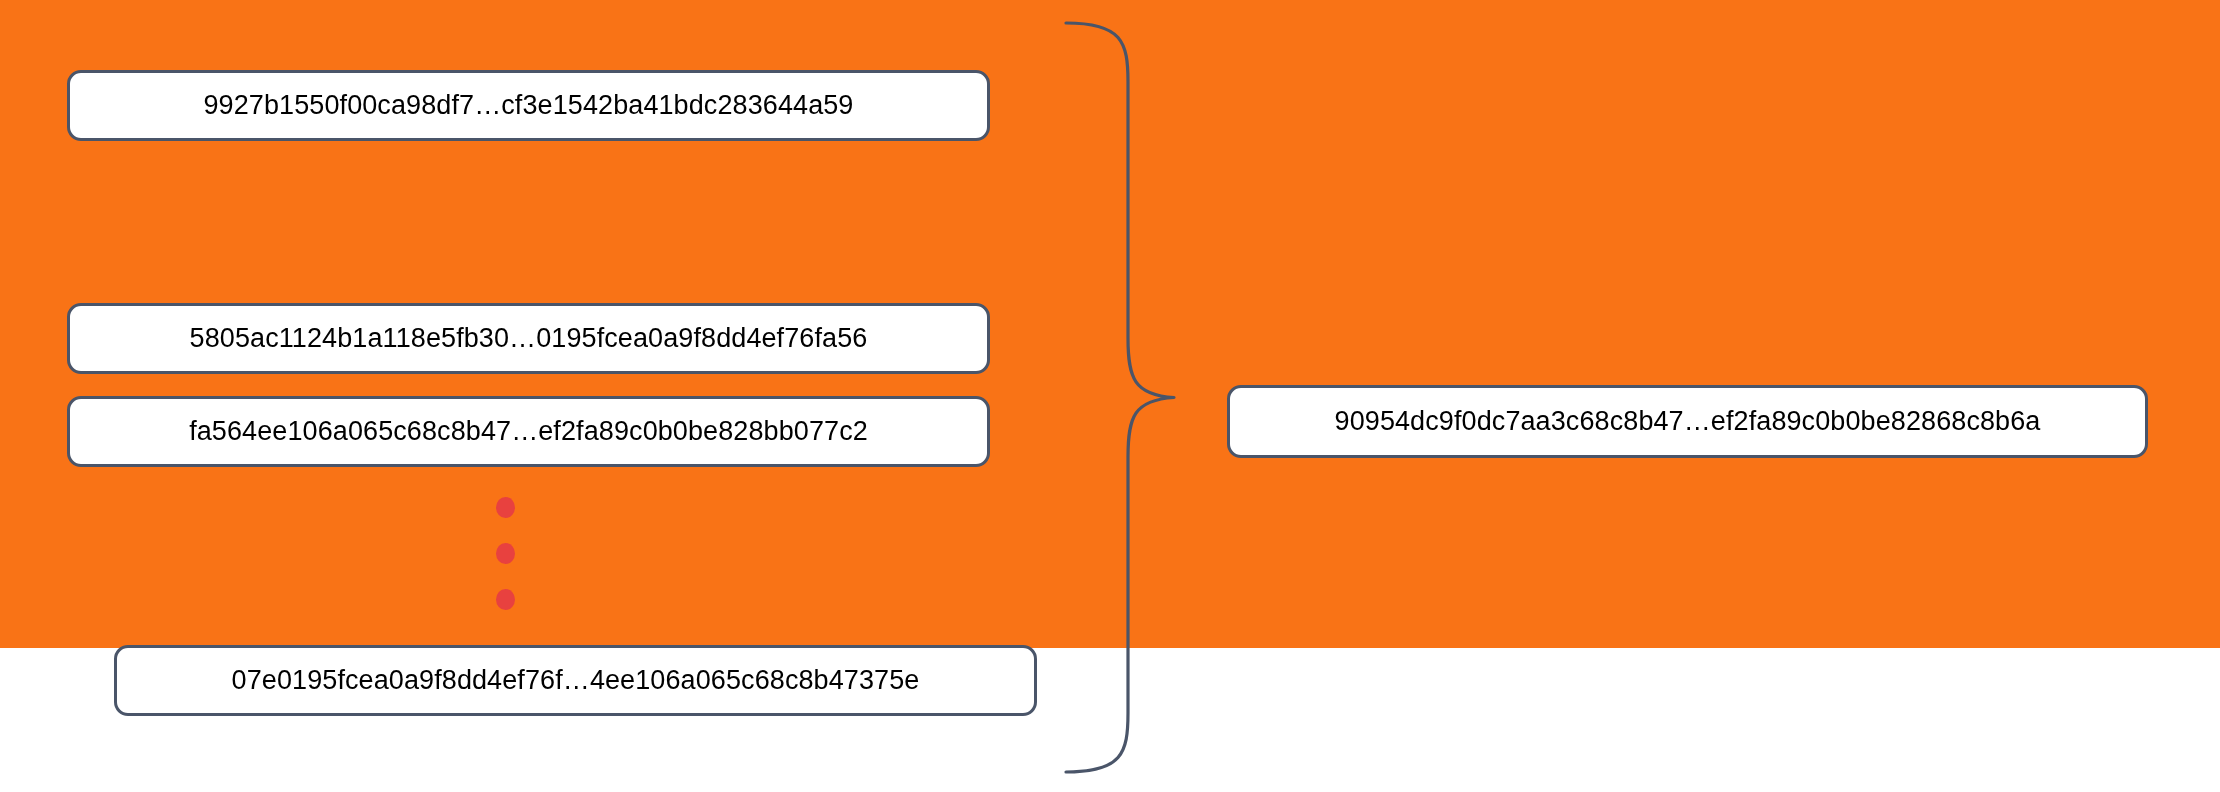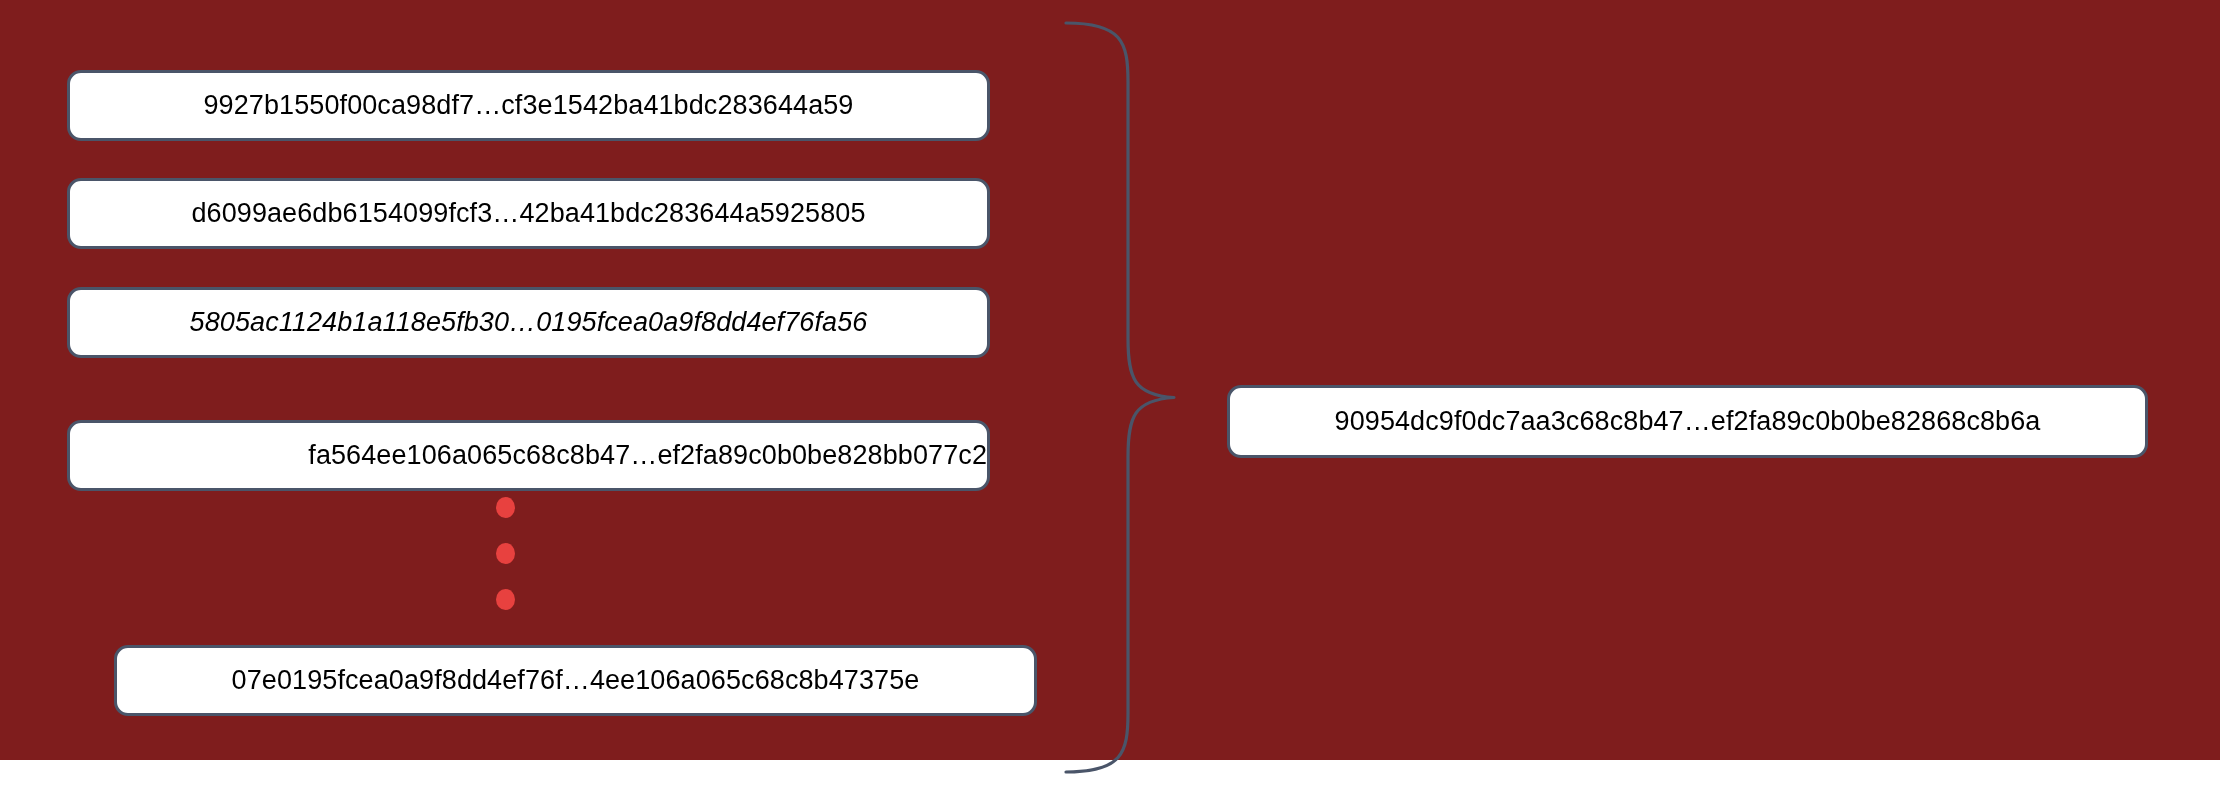--- a/index.html
+++ b/index.html
@@ -10,22 +10,22 @@
   body {
     width: 2220px;
     height: 792px;
     background: #ffffff;
     font-family: "Liberation Sans", sans-serif;
     overflow: hidden;
   }
   #canvas {
     position: relative;
     width: 2220px;
-    height: 760px;
-    background: #7f1d1d;
+    height: 648px;
+    background: #f97316;
   }
 
   
   .hash-box {
     position: absolute;
     box-sizing: border-box;
     border: 3px solid #4a5569;
     border-radius: 14px;
     background: #ffffff;
     display: flex;
@@ -38,22 +38,22 @@
 
   .left-box {
     left: 67px;
     width: 923px;
     height: 71px;
     font-size: 27px;
   }
 
   .left-box.b1 { top: 70px; }
   .left-box.b2 { top: 178px; }
-  .left-box.b3 { top: 287px; font-style: italic; }
-  .left-box.b4 { top: 420px; justify-content: flex-end; }
+  .left-box.b3 { top: 303px; }
+  .left-box.b4 { top: 396px; }
   .left-box.b5 { top: 645px; margin-left: 47px; }
 
   .right-box {
     left: 1227px;
     top: 365px;
     width: 921px;
     height: 73px;
     font-size: 27px;
     margin-top: 20px;
   }
@@ -90,23 +90,20 @@
 </style>
 </head>
 <body>
 
 <div id="canvas">
 
   <div class="hash-box left-box b1">
     <span>9927b1550f00ca98df7…cf3e1542ba41bdc283644a59</span>
   </div>
 
-  <div class="hash-box left-box b2">
-    <span>d6099ae6db6154099fcf3…42ba41bdc283644a5925805</span>
-  </div>
 
   <div class="hash-box left-box b3">
     <span>5805ac1124b1a118e5fb30…0195fcea0a9f8dd4ef76fa56</span>
   </div>
 
   <div class="hash-box left-box b4">
     <span>fa564ee106a065c68c8b47…ef2fa89c0b0be828bb077c2</span>
   </div>
 
   <div class="dots">

